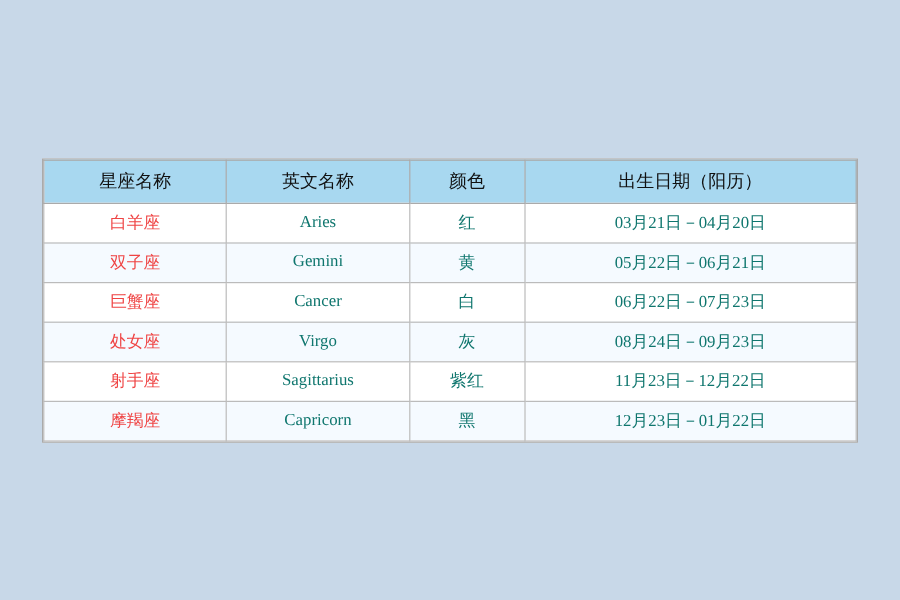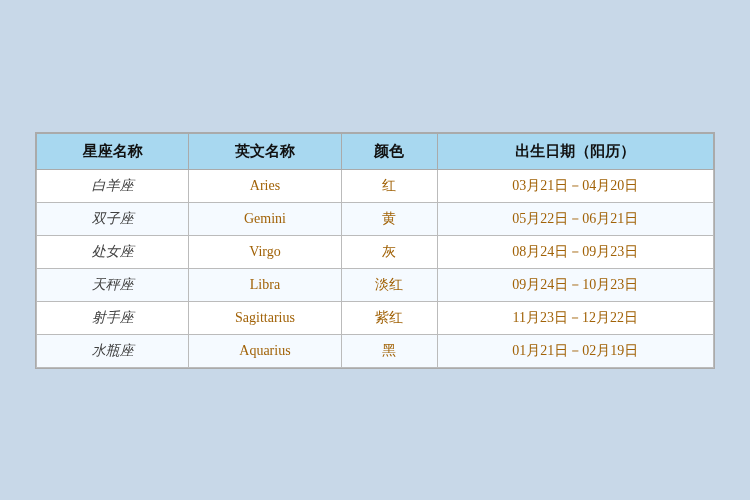--- a/index.html
+++ b/index.html
@@ -21,37 +21,36 @@
     }
     table {
       width: 100%;
       border-collapse: collapse;
     }
     thead tr th {
       background: #a8d8f0;
       border: 1px solid #aaa;
       padding: 8px 10px;
       text-align: center;
-      font-weight: bold;
+      font-weight: normal;
       font-size: 15px;
       color: #111;
     }
     tbody tr td {
       border: 1px solid #bbb;
       padding: 7px 10px;
       text-align: center;
-      color: #a16207;
+      color: #0f766e;
       background: white;
     }
     tbody tr:nth-child(even) td {
       background: #f5faff;
     }
     tbody tr td:first-child {
-      color: #404040;
-      font-style: italic;
+      color: #ef4444;
     }
   </style>
 </head>
 <body>
 
 <div class="table-wrapper">
   <table>
     <thead>
       <tr>
         <th>星座名称</th>
@@ -67,38 +66,38 @@
           <td>红</td>
           <td>03月21日－04月20日</td>
         </tr>
         <tr>
           <td>双子座</td>
           <td>Gemini</td>
           <td>黄</td>
           <td>05月22日－06月21日</td>
         </tr>
         <tr>
+          <td>巨蟹座</td>
+          <td>Cancer</td>
+          <td>白</td>
+          <td>06月22日－07月23日</td>
+        </tr>
+        <tr>
           <td>处女座</td>
           <td>Virgo</td>
           <td>灰</td>
           <td>08月24日－09月23日</td>
-        </tr>
-        <tr>
-          <td>天秤座</td>
-          <td>Libra</td>
-          <td>淡红</td>
-          <td>09月24日－10月23日</td>
         </tr>
         <tr>
           <td>射手座</td>
           <td>Sagittarius</td>
           <td>紫红</td>
           <td>11月23日－12月22日</td>
         </tr>
         <tr>
-          <td>水瓶座</td>
-          <td>Aquarius</td>
+          <td>摩羯座</td>
+          <td>Capricorn</td>
           <td>黑</td>
-          <td>01月21日－02月19日</td>
+          <td>12月23日－01月22日</td>
         </tr>
       </tbody>
   </table>
 </div>
 
 </body></html>

